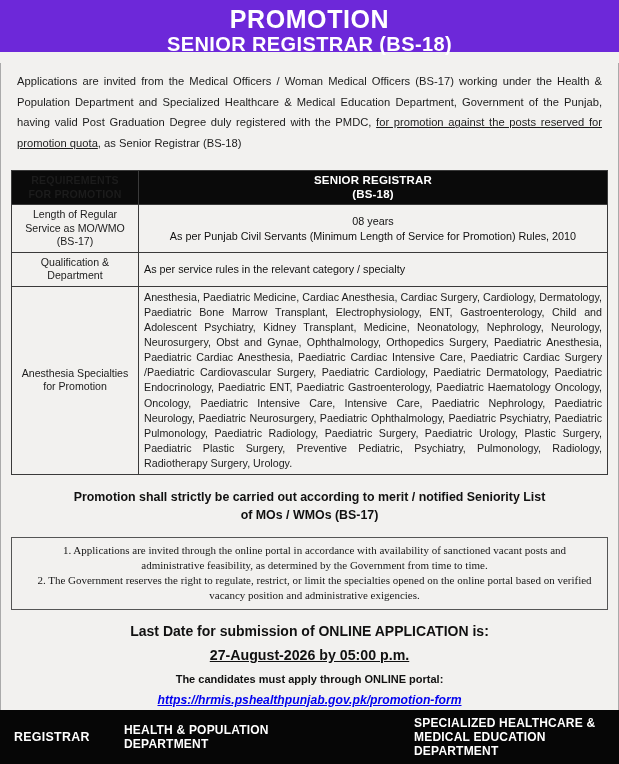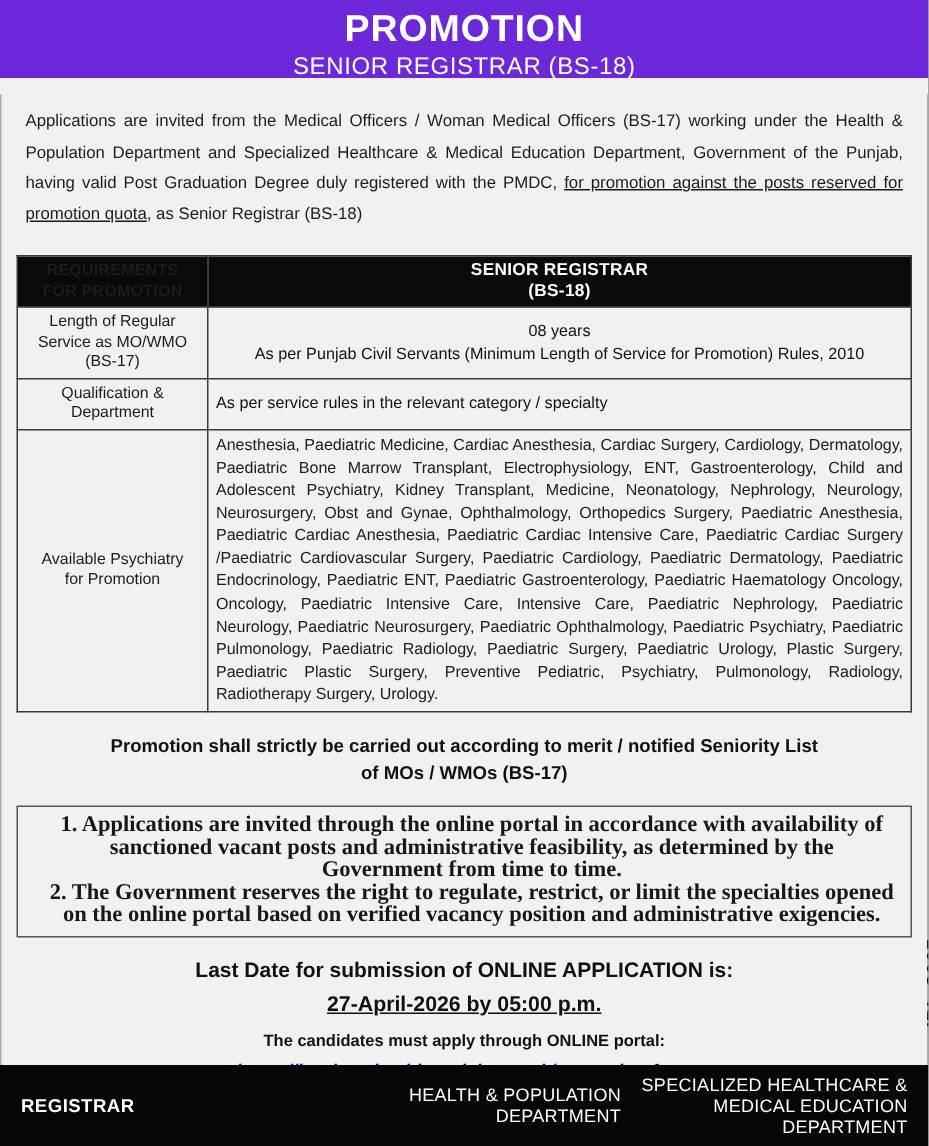--- a/index.html
+++ b/index.html
@@ -27,22 +27,22 @@
     height: 52px;
     box-sizing: border-box;
   }
   .header-title {
     font-size: 25px;
     font-weight: bold;
     letter-spacing: 0.6px;
     line-height: 27px;
   }
   .header-sub {
-    font-size: 16px;
-    font-weight: normal;
+    font-size: 20px;
+    font-weight: bold;
     letter-spacing: 0.4px;
     line-height: 23px;
   }
 
   
   .body-frame {
     position: relative;
     padding: 0 10px;
     box-sizing: border-box;
     border-left: 1px solid #aaa;
@@ -121,23 +121,23 @@
     line-height: 18px;
     padding: 13px 10px 13px 10px;
     color: #111;
   }
 
   
   .notes {
     border: 1px solid #555;
     padding: 5px 10px 6px 20px;
     font-family: "Liberation Serif", serif;
-    font-size: 15px;
+    font-size: 11px;
     line-height: 15px;
-    font-weight: bold;
+    font-weight: normal;
     text-align: center;
     color: #171717;
   }
   .notes .note-item { display: block; }
 
   
   .lastdate-block {
     text-align: center;
     padding-top: 11px;
   }
@@ -225,24 +225,23 @@
   }
   .footer-secretary {
     font-size: 12.4px;
     font-weight: bold;
     letter-spacing: 0.3px;
     width: 110px;
     flex: 0 0 110px;
   }
   .footer-dept {
     font-size: 12px;
-    font-weight: normal;
+    font-weight: bold;
     line-height: 14px;
     letter-spacing: 0.2px;
-    text-align: right;
   }
   .footer-dept-1 { width: 290px; flex: 0 0 290px; }
   .footer-dept-2 { flex: 1 1 auto; }
 </style>
 </head>
 <body>
 
 <div class="page">
 
   <div class="header-band">
@@ -279,41 +278,41 @@
       </tr>
       <tr>
         <td class="col-label">
           <div>Qualification &amp;</div>
           <div>Department</div>
         </td>
         <td class="cell-left">As per service rules in the relevant category / specialty</td>
       </tr>
       <tr>
         <td class="col-label spec-label">
-          <div>Available Psychiatry</div>
+          <div>Anesthesia Specialties</div>
           <div>for Promotion</div>
         </td>
         <td class="spec-cell">Anesthesia, Paediatric Medicine, Cardiac Anesthesia, Cardiac Surgery, Cardiology, Dermatology, Paediatric Bone Marrow Transplant, Electrophysiology, ENT, Gastroenterology, Child and Adolescent Psychiatry, Kidney Transplant, Medicine, Neonatology, Nephrology, Neurology, Neurosurgery, Obst and Gynae, Ophthalmology, Orthopedics Surgery, Paediatric Anesthesia, Paediatric Cardiac Anesthesia, Paediatric Cardiac Intensive Care, Paediatric Cardiac Surgery /Paediatric Cardiovascular Surgery, Paediatric Cardiology, Paediatric Dermatology, Paediatric Endocrinology, Paediatric ENT, Paediatric Gastroenterology, Paediatric Haematology Oncology, Oncology, Paediatric Intensive Care, Intensive Care, Paediatric Nephrology, Paediatric Neurology, Paediatric Neurosurgery, Paediatric Ophthalmology, Paediatric Psychiatry, Paediatric Pulmonology, Paediatric Radiology, Paediatric Surgery, Paediatric Urology, Plastic Surgery, Paediatric Plastic Surgery, Preventive Pediatric, Psychiatry, Pulmonology, Radiology, Radiotherapy Surgery, Urology.</td>
       </tr>
     </tbody>
       </table>
 
     <div class="merit">
       <div>Promotion shall strictly be carried out according to merit / notified Seniority List</div>
       <div>of MOs / WMOs (BS-17)</div>
     </div>
 
     <div class="notes">
       <span class="note-item">1. Applications are invited through the online portal in accordance with availability of sanctioned vacant posts and administrative feasibility, as determined by the Government from time to time.</span>
       <span class="note-item">2. The Government reserves the right to regulate, restrict, or limit the specialties opened on the online portal based on verified vacancy position and administrative exigencies.</span>
     </div>
 
     <div class="lastdate-block">
       <div class="lastdate-label">Last Date for submission of ONLINE APPLICATION is:</div>
-      <div class="lastdate-value">27-April-2026 by 05:00 p.m.</div>
+      <div class="lastdate-value">27-August-2026 by 05:00 p.m.</div>
       <div class="portal-label">The candidates must apply through ONLINE portal:</div>
       <div><a class="portal-url" href="#">https://hrmis.pshealthpunjab.gov.pk/promotion-form</a></div>
       <div class="queries">For any queries, the candidates may contact the following focal persons</div>
     </div>
 
     <div class="contacts">
       <div class="emblem-wrap">
         <svg width="62" height="58" viewBox="0 0 62 58" aria-hidden="true">
           <g fill="none" stroke="#222" stroke-width="1.4">
             <circle cx="31" cy="26" r="21"></circle>

